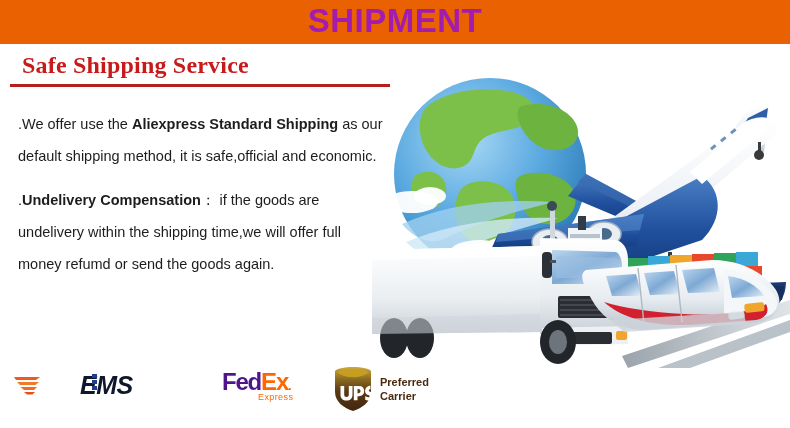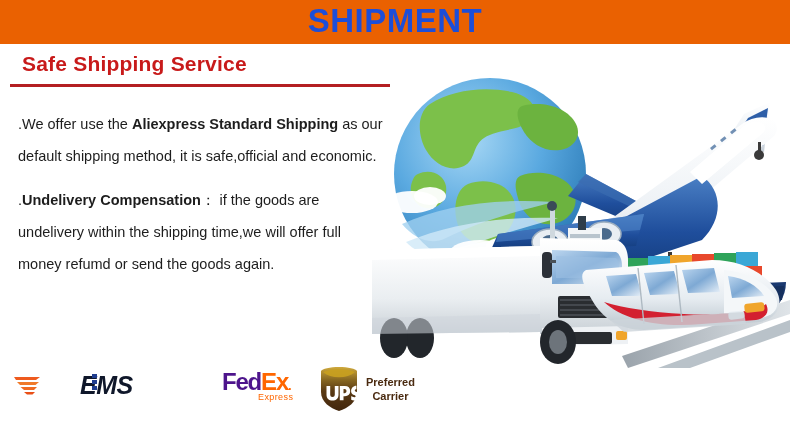--- a/index.html
+++ b/index.html
@@ -31,36 +31,36 @@
     background: #ea6101;
   }
   .header-title {
     position: absolute;
     left: 0;
     top: 0;
     width: 790px;
     height: 28px;
     line-height: 42px;
     text-align: center;
-    color: #1d4ed8;
+    color: #a21caf;
     font-family: "Liberation Sans", sans-serif;
     font-weight: bold;
     font-size: 33px;
     letter-spacing: 0.5px;
   }
 
   
   .section-heading {
     position: absolute;
     left: 22px;
     top: 52px;
     color: #c81a1a;
-    font-family: Liberation Sans, sans-serif;
-    font-weight: bold;
-    font-size: 21px;
+    font-family: Liberation Serif, serif;
+    font-weight: bold;
+    font-size: 24px;
     letter-spacing: 0.2px;
     white-space: nowrap;
   }
   .heading-rule {
     position: absolute;
     left: 10px;
     top: 84px;
     width: 380px;
     height: 3px;
     background: #b41f22;
@@ -183,21 +183,21 @@
   .fedex-sub {
     position: absolute;
     left: 36px; top: 26px;
     font-family: "Liberation Sans", sans-serif;
     font-size: 9px;
     color: #ff6600;
     letter-spacing: 0.4px;
   }
 
   
-  .logo-ups { left: 318px; width: 110px; height: 46px; text-align: center; }
+  .logo-ups { left: 332px; width: 110px; height: 46px; }
   .ups-shield {
     position: absolute;
     left: 0; top: 0;
     width: 42px; height: 46px;
   }
   .ups-caption {
     position: absolute;
     left: 48px; top: 9px;
     font-family: "Liberation Sans", sans-serif;
     font-weight: bold;

